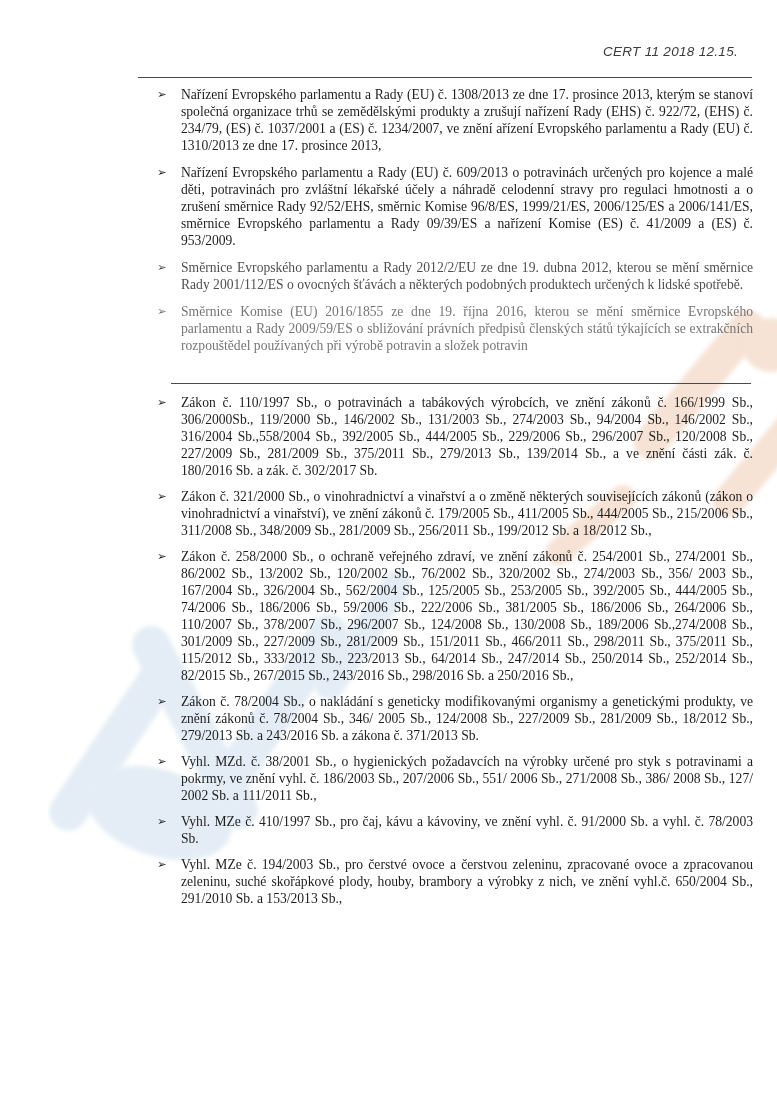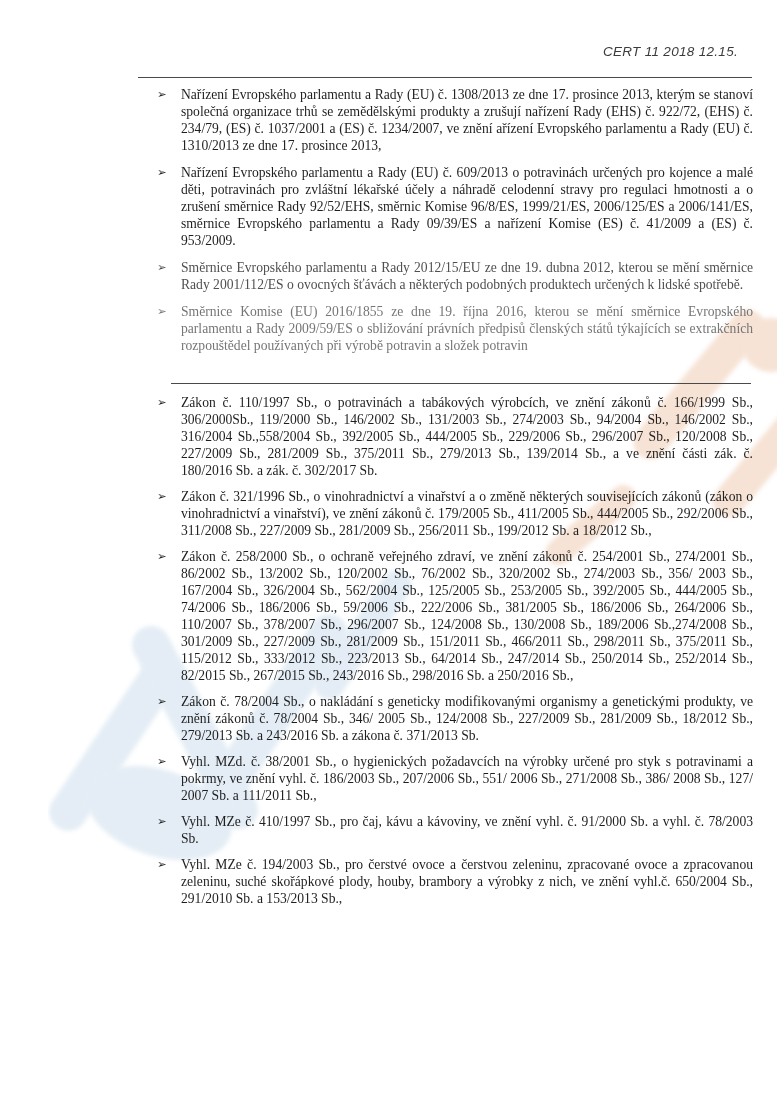--- a/index.html
+++ b/index.html
@@ -78,32 +78,32 @@
 
   <div class="header">
     <span>CERT 11 2018 12.15.</span>
   </div>
 
   <hr class="rule rule-top">
 
   <ul class="lawlist" id="list-eu">
       <li style="color: rgb(30, 30, 30);"><span class="bullet">➢</span><span><b>Nařízení Evropského parlamentu a Rady (EU) č. 1308/2013</b><span> ze dne 17. prosince 2013, kterým se stanoví společná organizace trhů se zemědělskými produkty a zrušují nařízení Rady (EHS) č. 922/72, (EHS) č. 234/79, (ES) č. 1037/2001 a (ES) č. 1234/2007, ve znění ařízení Evropského parlamentu a Rady (EU) č. </span><b>1310/2013</b><span> ze dne 17. prosince 2013,</span></span></li>
       <li style="color: rgb(30, 30, 30);"><span class="bullet">➢</span><span><b>Nařízení Evropského parlamentu a Rady (EU) č. 609/2013</b><span> o potravinách určených pro kojence a malé děti, potravinách pro zvláštní lékařské účely a náhradě celodenní stravy pro regulaci hmotnosti a o zrušení směrnice Rady 92/52/EHS, směrnic Komise 96/8/ES, 1999/21/ES, 2006/125/ES a 2006/141/ES, směrnice Evropského parlamentu a Rady 09/39/ES a nařízení Komise (ES) č. 41/2009 a (ES) č. 953/2009.</span></span></li>
-      <li style="color: rgb(79, 79, 79);"><span class="bullet">➢</span><span><b>Směrnice Evropského parlamentu a Rady 2012/15/EU</b><span> ze dne 19. dubna 2012, kterou se mění směrnice Rady 2001/112/ES o ovocných šťávách a některých podobných produktech určených k lidské spotřebě.</span></span></li>
+      <li style="color: rgb(79, 79, 79);"><span class="bullet">➢</span><span><b>Směrnice Evropského parlamentu a Rady 2012/2/EU</b><span> ze dne 19. dubna 2012, kterou se mění směrnice Rady 2001/112/ES o ovocných šťávách a některých podobných produktech určených k lidské spotřebě.</span></span></li>
       <li style="color: rgb(117, 117, 117);"><span class="bullet">➢</span><span><b>Směrnice Komise (EU) 2016/1855</b><span> ze dne 19. října 2016, kterou se mění směrnice Evropského parlamentu a Rady 2009/59/ES o sbližování právních předpisů členských států týkajících se extrakčních rozpouštědel používaných při výrobě potravin a složek potravin</span></span></li>
     </ul>
 
   <hr class="rule rule-mid">
 
   <ul class="lawlist" id="list-national">
       <li style="color: rgb(30, 30, 30);"><span class="bullet">➢</span><span><b>Zákon č. 110/1997 Sb., o potravinách a tabákových výrobcích,</b><span> ve znění zákonů č. 166/1999 Sb., 306/2000Sb., 119/2000 Sb., 146/2002 Sb., 131/2003 Sb., 274/2003 Sb., 94/2004 Sb., 146/2002 Sb., 316/2004 Sb.,558/2004 Sb., 392/2005 Sb., 444/2005 Sb., 229/2006 Sb., 296/2007 Sb., 120/2008 Sb., 227/2009 Sb., 281/2009 Sb., 375/2011 Sb., 279/2013 Sb., 139/2014 Sb., a ve znění části zák. č. 180/2016 Sb. a </span><b>zák. č. 302/2017 Sb.</b></span></li>
-      <li style="color: rgb(30, 30, 30);"><span class="bullet">➢</span><span><b>Zákon č. 321/1996 Sb., o vinohradnictví a vinařství</b><span> a o změně některých souvisejících zákonů (zákon o vinohradnictví a vinařství), ve znění zákonů č. 179/2005 Sb., 411/2005 Sb., 444/2005 Sb., 292/2006 Sb., 311/2008 Sb., 227/2009 Sb., 281/2009 Sb., 256/2011 Sb., 199/2012 Sb. a 18/2012 Sb.,</span></span></li>
+      <li style="color: rgb(30, 30, 30);"><span class="bullet">➢</span><span><b>Zákon č. 321/2000 Sb., o vinohradnictví a vinařství</b><span> a o změně některých souvisejících zákonů (zákon o vinohradnictví a vinařství), ve znění zákonů č. 179/2005 Sb., 411/2005 Sb., 444/2005 Sb., 215/2006 Sb., 311/2008 Sb., 348/2009 Sb., 281/2009 Sb., 256/2011 Sb., 199/2012 Sb. a 18/2012 Sb.,</span></span></li>
       <li style="color: rgb(30, 30, 30);"><span class="bullet">➢</span><span><b>Zákon č. 258/2000 Sb., o ochraně veřejného zdraví</b><span>, ve znění zákonů č. 254/2001 Sb., 274/2001 Sb., 86/2002 Sb., 13/2002 Sb., 120/2002 Sb., 76/2002 Sb., 320/2002 Sb., 274/2003 Sb., 356/ 2003 Sb., 167/2004 Sb., 326/2004 Sb., 562/2004 Sb., 125/2005 Sb., 253/2005 Sb., 392/2005 Sb., 444/2005 Sb., 74/2006 Sb., 186/2006 Sb., 59/2006 Sb., 222/2006 Sb., 381/2005 Sb., 186/2006 Sb., 264/2006 Sb., 110/2007 Sb., 378/2007 Sb., 296/2007 Sb., 124/2008 Sb., 130/2008 Sb., 189/2006 Sb.,274/2008 Sb., 301/2009 Sb., 227/2009 Sb., 281/2009 Sb., 151/2011 Sb., 466/2011 Sb., 298/2011 Sb., 375/2011 Sb., 115/2012 Sb., 333/2012 Sb., 223/2013 Sb., 64/2014 Sb., 247/2014 Sb., 250/2014 Sb., 252/2014 Sb., 82/2015 Sb., 267/2015 Sb., 243/2016 Sb., 298/2016 Sb. a 250/2016 Sb.,</span></span></li>
       <li style="color: rgb(30, 30, 30);"><span class="bullet">➢</span><span><b>Zákon č. 78/2004 Sb., o nakládání s geneticky modifikovanými organismy a genetickými produkty</b><span>, ve znění zákonů č. 78/2004 Sb., 346/ 2005 Sb., 124/2008 Sb., 227/2009 Sb., 281/2009 Sb., 18/2012 Sb., 279/2013 Sb. a 243/2016 Sb. </span><b>a zákona č. 371/2013 Sb.</b></span></li>
-      <li style="color: rgb(30, 30, 30);"><span class="bullet">➢</span><span><b>Vyhl. MZd. č. 38/2001 Sb., o hygienických požadavcích na výrobky určené pro styk s potravinami a pokrmy</b><span>, ve znění vyhl. č. 186/2003 Sb., 207/2006 Sb., 551/ 2006 Sb., 271/2008 Sb., 386/ 2008 Sb., 127/ 2007 Sb. a 111/2011 Sb.,</span></span></li>
+      <li style="color: rgb(30, 30, 30);"><span class="bullet">➢</span><span><b>Vyhl. MZd. č. 38/2001 Sb., o hygienických požadavcích na výrobky určené pro styk s potravinami a pokrmy</b><span>, ve znění vyhl. č. 186/2003 Sb., 207/2006 Sb., 551/ 2006 Sb., 271/2008 Sb., 386/ 2008 Sb., 127/ 2002 Sb. a 111/2011 Sb.,</span></span></li>
       <li style="color: rgb(30, 30, 30);"><span class="bullet">➢</span><span><b>Vyhl. MZe č. 410/1997 Sb., pro čaj, kávu a kávoviny</b><span>, ve znění vyhl. č. 91/2000 Sb. a vyhl. č. 78/2003 Sb.</span></span></li>
       <li style="color: rgb(30, 30, 30);"><span class="bullet">➢</span><span><b>Vyhl. MZe č. 194/2003 Sb., pro čerstvé ovoce a čerstvou zeleninu, zpracované ovoce a zpracovanou zeleninu, suché skořápkové plody, houby, brambory a výrobky z nich</b><span>, ve znění vyhl.č. 650/2004 Sb., 291/2010 Sb. a 153/2013 Sb.,</span></span></li>
     </ul>
 
   <hr class="rule rule-footer">
   <div class="footer-text">
     <span>Stránka</span>
     <b>3</b>
     <span>z</span>
     <b>5</b>

